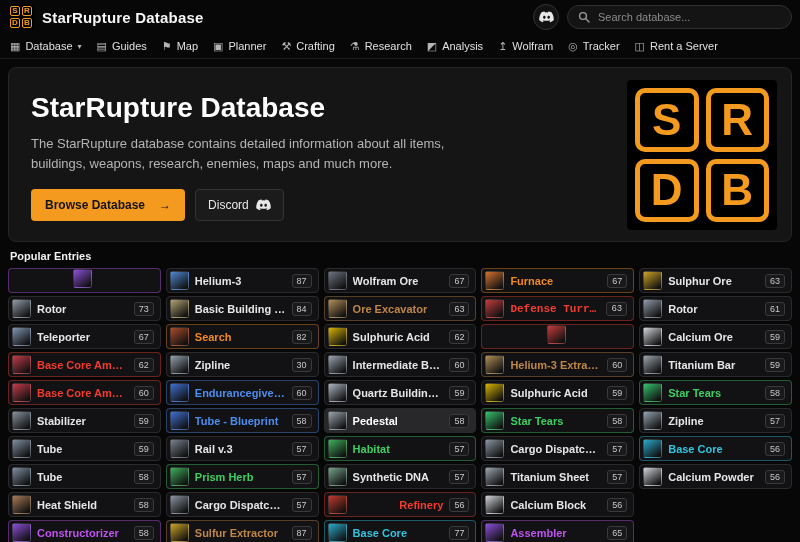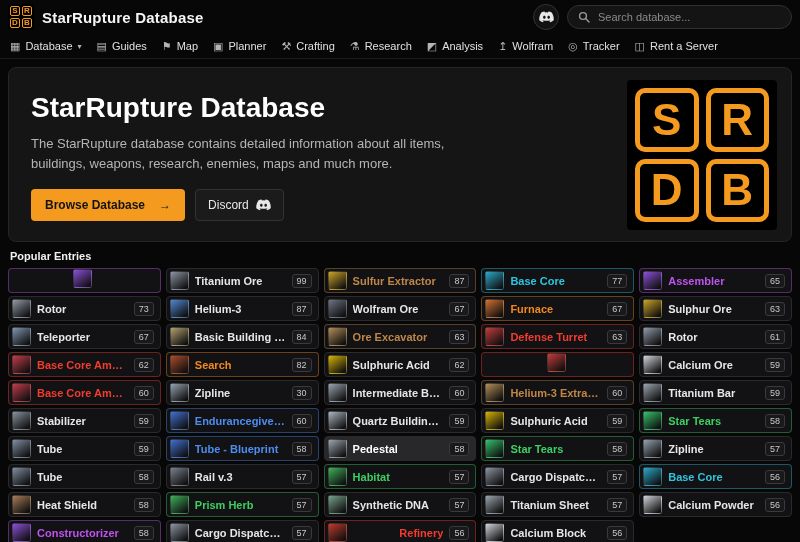--- a/index.html
+++ b/index.html
@@ -201,25 +201,20 @@
           <span class="tile-icon" style="background: linear-gradient(145deg, rgb(165, 123, 85) 0%, rgb(16, 16, 16) 90%);"></span>
           <span class="tile-name" style="color: rgb(230, 230, 230);">Heat Shield</span>
           <span class="tile-count">58</span>
         </div>
         <div class="tile" style="border-color: rgba(192, 82, 240, 0.4);">
           <span class="tile-icon" style="background: linear-gradient(145deg, rgb(138, 79, 216) 0%, rgb(16, 16, 16) 90%);"></span>
           <span class="tile-name" style="color: rgb(192, 82, 240);">Constructorizer</span>
           <span class="tile-count">58</span>
         </div>
         <div class="tile">
-          <span class="tile-icon" style="background: linear-gradient(145deg, rgb(138, 147, 160) 0%, rgb(16, 16, 16) 90%);"></span>
-          <span class="tile-name" style="color: rgb(230, 230, 230);">Titanium Ore</span>
-          <span class="tile-count">99</span>
-        </div>
-        <div class="tile">
           <span class="tile-icon" style="background: linear-gradient(145deg, rgb(79, 134, 208) 0%, rgb(16, 16, 16) 90%);"></span>
           <span class="tile-name" style="color: rgb(230, 230, 230);">Helium-3</span>
           <span class="tile-count">87</span>
         </div>
         <div class="tile">
           <span class="tile-icon" style="background: linear-gradient(145deg, rgb(176, 160, 112) 0%, rgb(16, 16, 16) 90%);"></span>
           <span class="tile-name" style="color: rgb(230, 230, 230);">Basic Building M...</span>
           <span class="tile-count">84</span>
         </div>
         <div class="tile" style="border-color: rgba(242, 137, 30, 0.4);">
@@ -310,21 +305,21 @@
         <div class="tile" style="border-color: rgba(47, 196, 224, 0.4);">
           <span class="tile-icon" style="background: linear-gradient(145deg, rgb(42, 168, 200) 0%, rgb(16, 16, 16) 90%);"></span>
           <span class="tile-name" style="color: rgb(47, 196, 224);">Base Core</span>
           <span class="tile-count">77</span>
         </div>
         <div class="tile" style="border-color: rgba(242, 137, 30, 0.4);">
           <span class="tile-icon" style="background: linear-gradient(145deg, rgb(208, 112, 48) 0%, rgb(16, 16, 16) 90%);"></span>
           <span class="tile-name" style="color: rgb(242, 137, 30);">Furnace</span>
           <span class="tile-count">67</span>
         </div>
-        <div class="tile" style="border-color: rgba(244, 59, 46, 0.4);">
+        <div class="tile" style="border-color: rgba(244, 59, 46, 0.4); font-family: Liberation Mono, monospace;">
           <span class="tile-icon" style="background: linear-gradient(145deg, rgb(194, 59, 59) 0%, rgb(16, 16, 16) 90%);"></span>
           <span class="tile-name" style="color: rgb(244, 59, 46);">Defense Turret</span>
           <span class="tile-count">63</span>
         </div>
         <div class="tile" style="border-color: rgba(244, 59, 46, 0.4); flex-direction: column;">
           <span class="tile-icon" style="background: linear-gradient(145deg, rgb(194, 59, 59) 0%, rgb(16, 16, 16) 90%);"></span>
           <span class="tile-name" style="color: rgb(244, 59, 46);">Defense Tower</span>
           <span class="tile-count">61</span>
         </div>
         <div class="tile" style="border-color: rgba(192, 134, 72, 0.4);">

